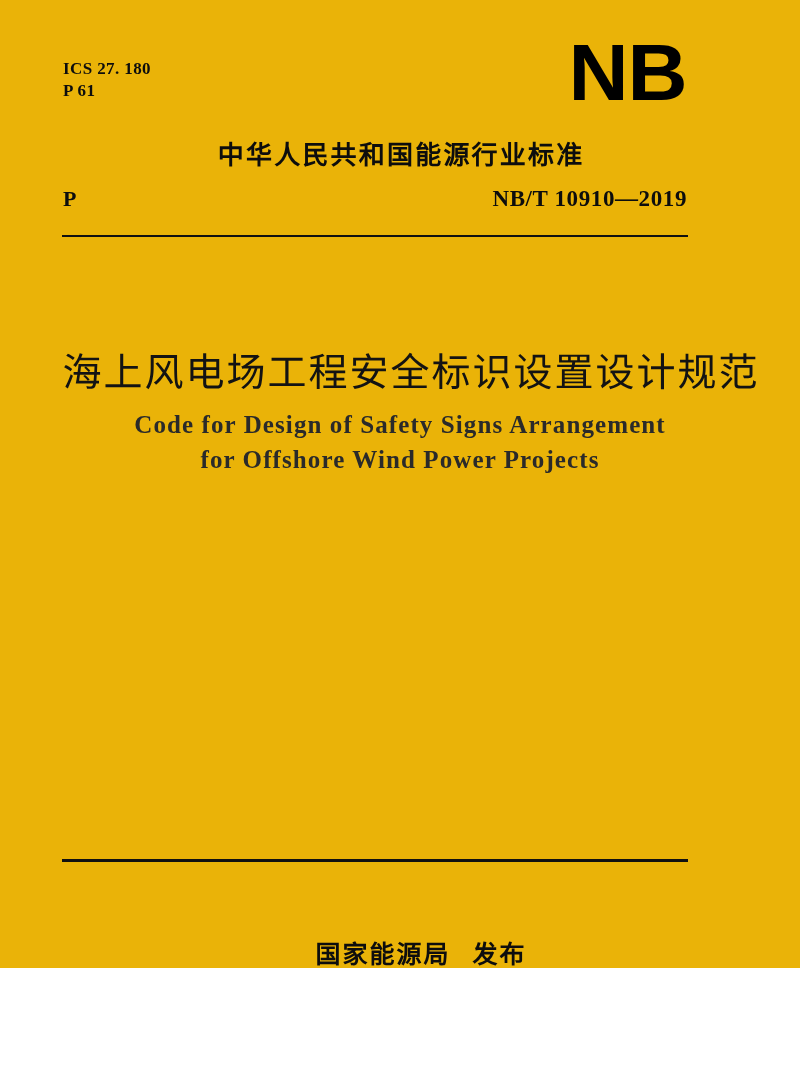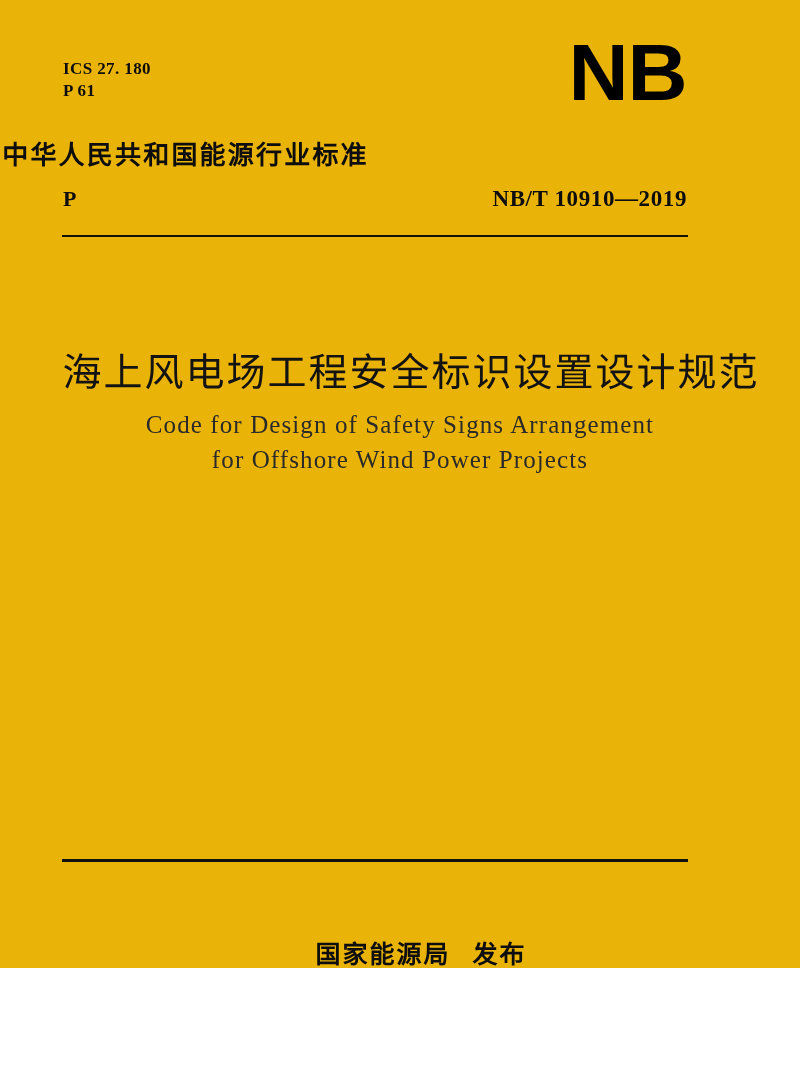--- a/index.html
+++ b/index.html
@@ -49,20 +49,21 @@
     color: #000000;
     transform: scaleX(1.04);
     transform-origin: right top;
   }
 
   .org-line {
     position: absolute;
     left: 0;
     right: 0;
     top: 134px;
+    text-align: center;
     font-family: "Liberation Sans", "DejaVu Sans", sans-serif;
     font-weight: bold;
     font-size: 26px;
     letter-spacing: 2.2px;
     color: #0d0d0d;
   }
   .org-line span { display: inline-block; padding-left: 2.2px; }
 
   .std-row {
     position: absolute;
@@ -117,21 +118,21 @@
     right: 0;
     top: 407px;
     text-align: center;
     font-family: "Liberation Serif", "DejaVu Serif", serif;
     font-weight: normal;
     font-size: 25px;
     line-height: 35px;
     letter-spacing: 1.1px;
     color: #2a2a2a;
   }
-  .title-en .en-line { display: block; white-space: nowrap; }
+  .title-en .en-line { display: block; white-space: nowrap; font-weight: bold; }
 
   
   .date-row {
     position: absolute;
     left: 63px;
     right: 113px;
     top: 823px;
     display: flex;
     justify-content: space-between;
     align-items: baseline;

